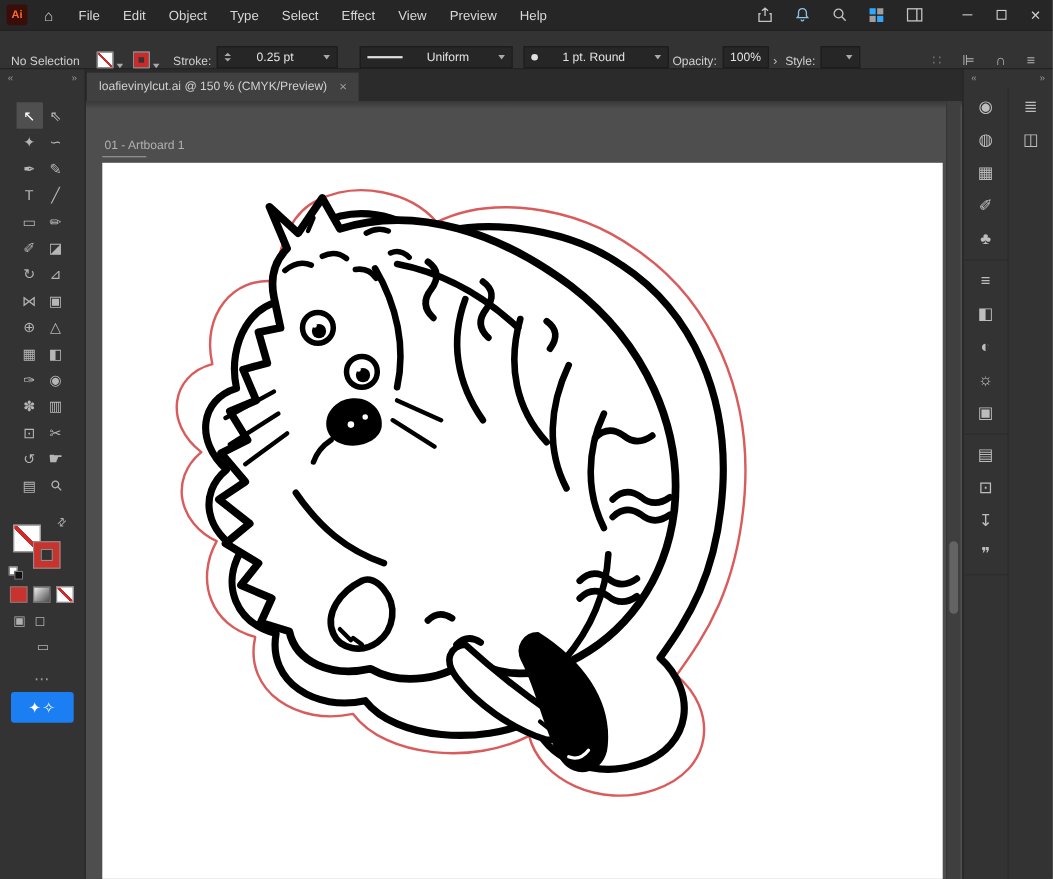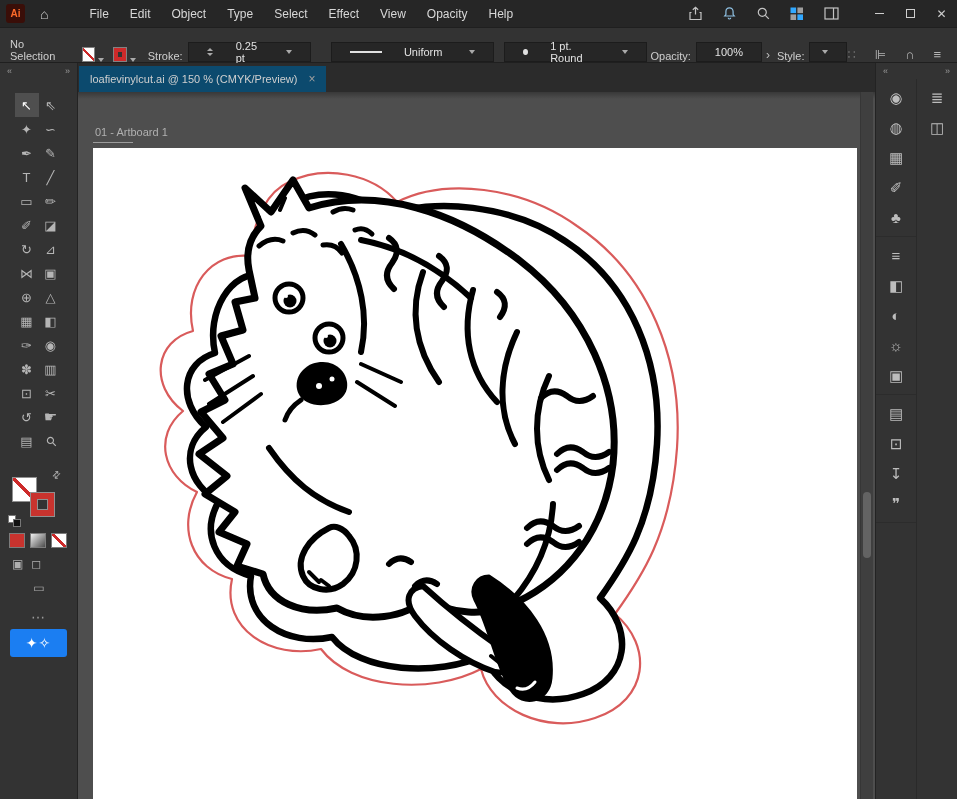--- a/index.html
+++ b/index.html
@@ -3,40 +3,40 @@
 <meta charset="utf-8">
 <style>
   *{box-sizing:border-box;margin:0;padding:0;user-select:none}
   html,body{width:957px;height:799px;overflow:hidden}
   body{position:relative;background:#262626;font-family:"Liberation Sans",sans-serif;color:#d6d6d6}
 
   
   .titlebar{position:absolute;left:0;top:0;width:100%;height:27px;display:flex;align-items:center;padding-left:6px;background:#262626}
   .app-logo{width:19px;height:19px;border-radius:3px;background:#3a0e08;color:#ff6b2b;font-weight:bold;font-size:10px;display:flex;align-items:center;justify-content:center}
   .home-icon{margin-left:15px;font-size:14px;color:#cfcfcf}
-  .menus{display:flex;gap:21px;margin-left:41px}
+  .menus{display:flex;gap:21px;margin-left:23px}
   .menu-item{font-size:12px;color:#d8d8d8;cursor:default}
   .tb-right{margin-left:auto;display:flex;align-items:center;gap:16px}
   .tb-icon{display:flex;align-items:center;justify-content:center;width:18px;height:18px}
   .tb-icon svg{stroke:#c3c3c3;fill:none;stroke-width:1.2}
   .tb-icon.bell svg{stroke:#8fc1e3}
   .win-btns{display:flex;margin-left:8px}
   .win-btn{width:31px;height:27px;display:flex;align-items:center;justify-content:center;color:#cfcfcf;font-size:12px}
   .min-glyph{width:9px;height:1px;background:#cfcfcf}
   .max-glyph{width:9px;height:9px;border:1px solid #cfcfcf}
 
   
   .controlbar{position:absolute;top:27px;left:0;width:100%;height:36px;background:#333;border-top:1px solid #1f1f1f;border-bottom:1px solid #1f1f1f;display:flex;align-items:flex-end;padding:0 10px;font-size:11px;color:#cfcfcf}
   .cb-label{margin-right:16px}
   .swatchlet{width:15px;height:15px;border:1px solid #828282;background:#fff;position:relative}
   .swatchlet.none::after{content:"";position:absolute;inset:0;background:linear-gradient(45deg,transparent 44%,#cd2a2a 44%,#cd2a2a 56%,transparent 56%)}
   .swatchlet.strokec::after{content:"";position:absolute;inset:0;border:4px solid #cd2a2a;background:#333}
   .caret{width:0;height:0;border-left:3px solid transparent;border-right:3px solid transparent;border-top:4px solid #aaa;margin:0 9px 0 3px}
   .cb-link{margin:0 5px 0 3px}
-  .cb-box{height:20px;background:#262626;border:1px solid #1c1c1c;display:flex;align-items:center;padding:0 18px;color:#e2e2e2;gap:22px}
+  .cb-box{height:20px;background:#262626;border:1px solid #1c1c1c;display:flex;align-items:center;padding:0 6px;color:#e2e2e2;gap:22px}
   .stepper-arrows{display:flex;flex-direction:column;gap:2px;margin-right:1px}
   .stepper-arrows i{display:block;width:0;height:0;border-left:3px solid transparent;border-right:3px solid transparent}
   .stepper-arrows .up{border-bottom:3px solid #aaa}
   .stepper-arrows .down{border-top:3px solid #aaa}
   .caret-in{width:0;height:0;border-left:3px solid transparent;border-right:3px solid transparent;border-top:4px solid #aaa;margin-left:5px}
   .profile-line{width:32px;height:2px;background:#e0e0e0}
   .brush-dot{width:6px;height:6px;border-radius:50%;background:#e0e0e0}
   .flyout{color:#bbb;margin:0 4px;font-size:12px}
   .cb-right{margin-left:auto;display:flex;align-items:center;gap:19px;padding-right:6px;font-size:13px;color:#b5b5b5}
   .cb-icon[data-dim="true"]{opacity:.45}
@@ -64,21 +64,21 @@
   .cbtn.gradb{background:linear-gradient(135deg,#f0f0f0,#4a4a4a)}
   .cbtn.noneb{background:#fff;overflow:hidden}
   .cbtn.noneb::after{content:"";position:absolute;inset:0;background:linear-gradient(45deg,transparent 44%,#cd2a2a 44%,#cd2a2a 56%,transparent 56%)}
   .drawmodes{position:absolute;left:12px;top:494px;display:flex;gap:8px;color:#b0b0b0;font-size:12px}
   .screenmode{position:absolute;left:0;top:518px;width:78px;text-align:center;color:#b0b0b0;font-size:12px}
   .more-dots{position:absolute;left:0;top:546px;width:78px;text-align:center;color:#9a9a9a;font-size:14px;letter-spacing:2px}
   .discover-btn{position:absolute;left:10px;top:566px;width:57px;height:28px;border-radius:3px;background:var(--accent,#1473e6);color:#fff;display:flex;align-items:center;justify-content:center;font-size:14px;letter-spacing:1px}
 
   
   .tabbar{position:absolute;left:78px;top:63px;right:82px;height:29px;background:#2b2b2b;display:flex;align-items:flex-end}
-  .doc-tab{height:26px;background:#0c4a6e;display:flex;align-items:center;padding:0 11px;font-size:11px;color:#cfcfcf;gap:11px;margin-left:1px}
+  .doc-tab{height:26px;background:#404040;display:flex;align-items:center;padding:0 11px;font-size:11px;color:#cfcfcf;gap:11px;margin-left:1px}
   .tab-close{color:#9f9f9f;font-size:12px}
 
   
   .canvas{position:absolute;left:78px;top:92px;right:82px;bottom:0;background:var(--canvas_bg,#4e4e4e);overflow:hidden}
   .canvas::before{content:"";position:absolute;left:0;top:0;width:100%;height:7px;background:linear-gradient(rgba(0,0,0,.28),transparent);z-index:5}
   .ab-label{position:absolute;left:17px;top:34px;font-size:11px;color:#b0b0b0;z-index:2}
   .ab-underline{position:absolute;left:15px;top:50px;width:40px;height:1px;background:#9c9c9c}
   .artboard{position:absolute;left:15px;top:56px;width:764px;height:651px;background:#fff}
   .artboard svg{display:block;width:100%;height:100%}
   .cut{stroke:var(--cut_line,#d95b5b)}
@@ -102,21 +102,21 @@
   <span class="home-icon">⌂</span>
   <nav class="menus">
 
   <span class="menu-item">File</span>
       <span class="menu-item">Edit</span>
       <span class="menu-item">Object</span>
       <span class="menu-item">Type</span>
       <span class="menu-item">Select</span>
       <span class="menu-item">Effect</span>
       <span class="menu-item">View</span>
-      <span class="menu-item">Opacity</span>
+      <span class="menu-item">Preview</span>
       <span class="menu-item">Help</span>
     </nav>
   <div class="tb-right">
     <span class="tb-icon">
       <svg width="15" height="15" viewBox="0 0 15 15">
           <path d="M7.5 1.5v7M4.8 3.8L7.5 1.3l2.7 2.5M3.5 6.5H2v7h11v-7h-1.5"></path>
         </svg>
     </span>
     <span class="tb-icon bell">
       <svg width="15" height="15" viewBox="0 0 15 15">

